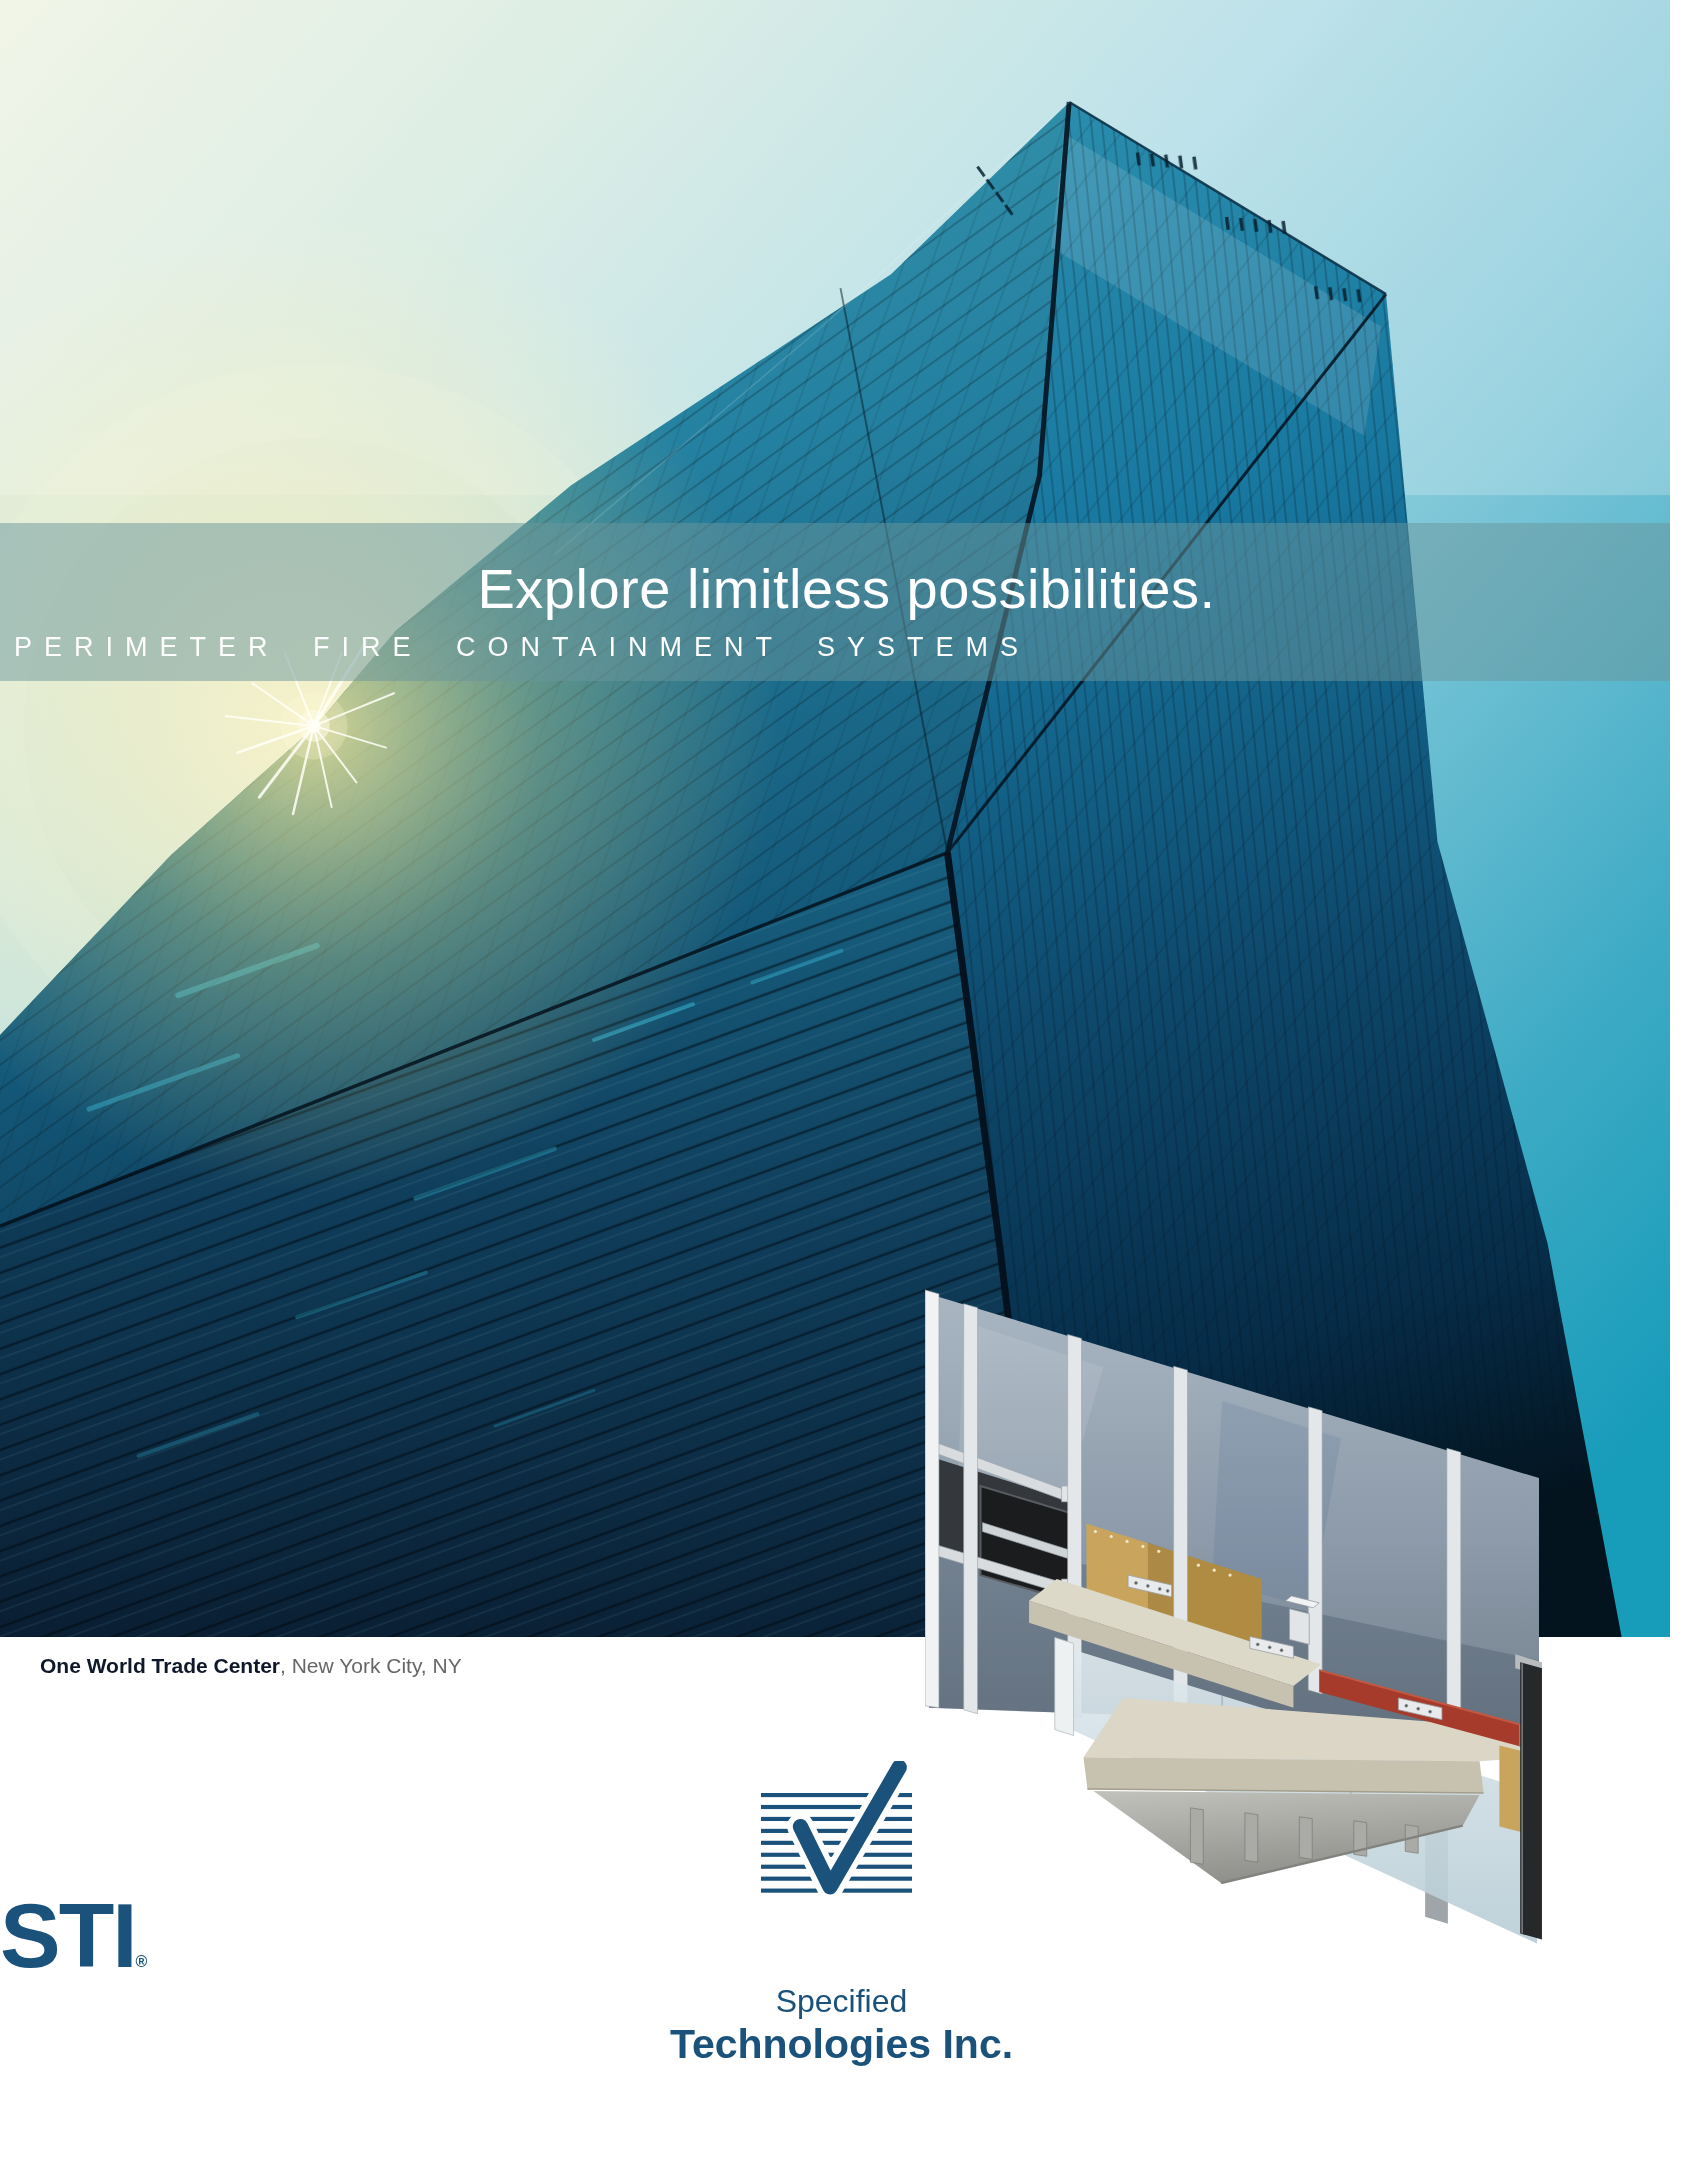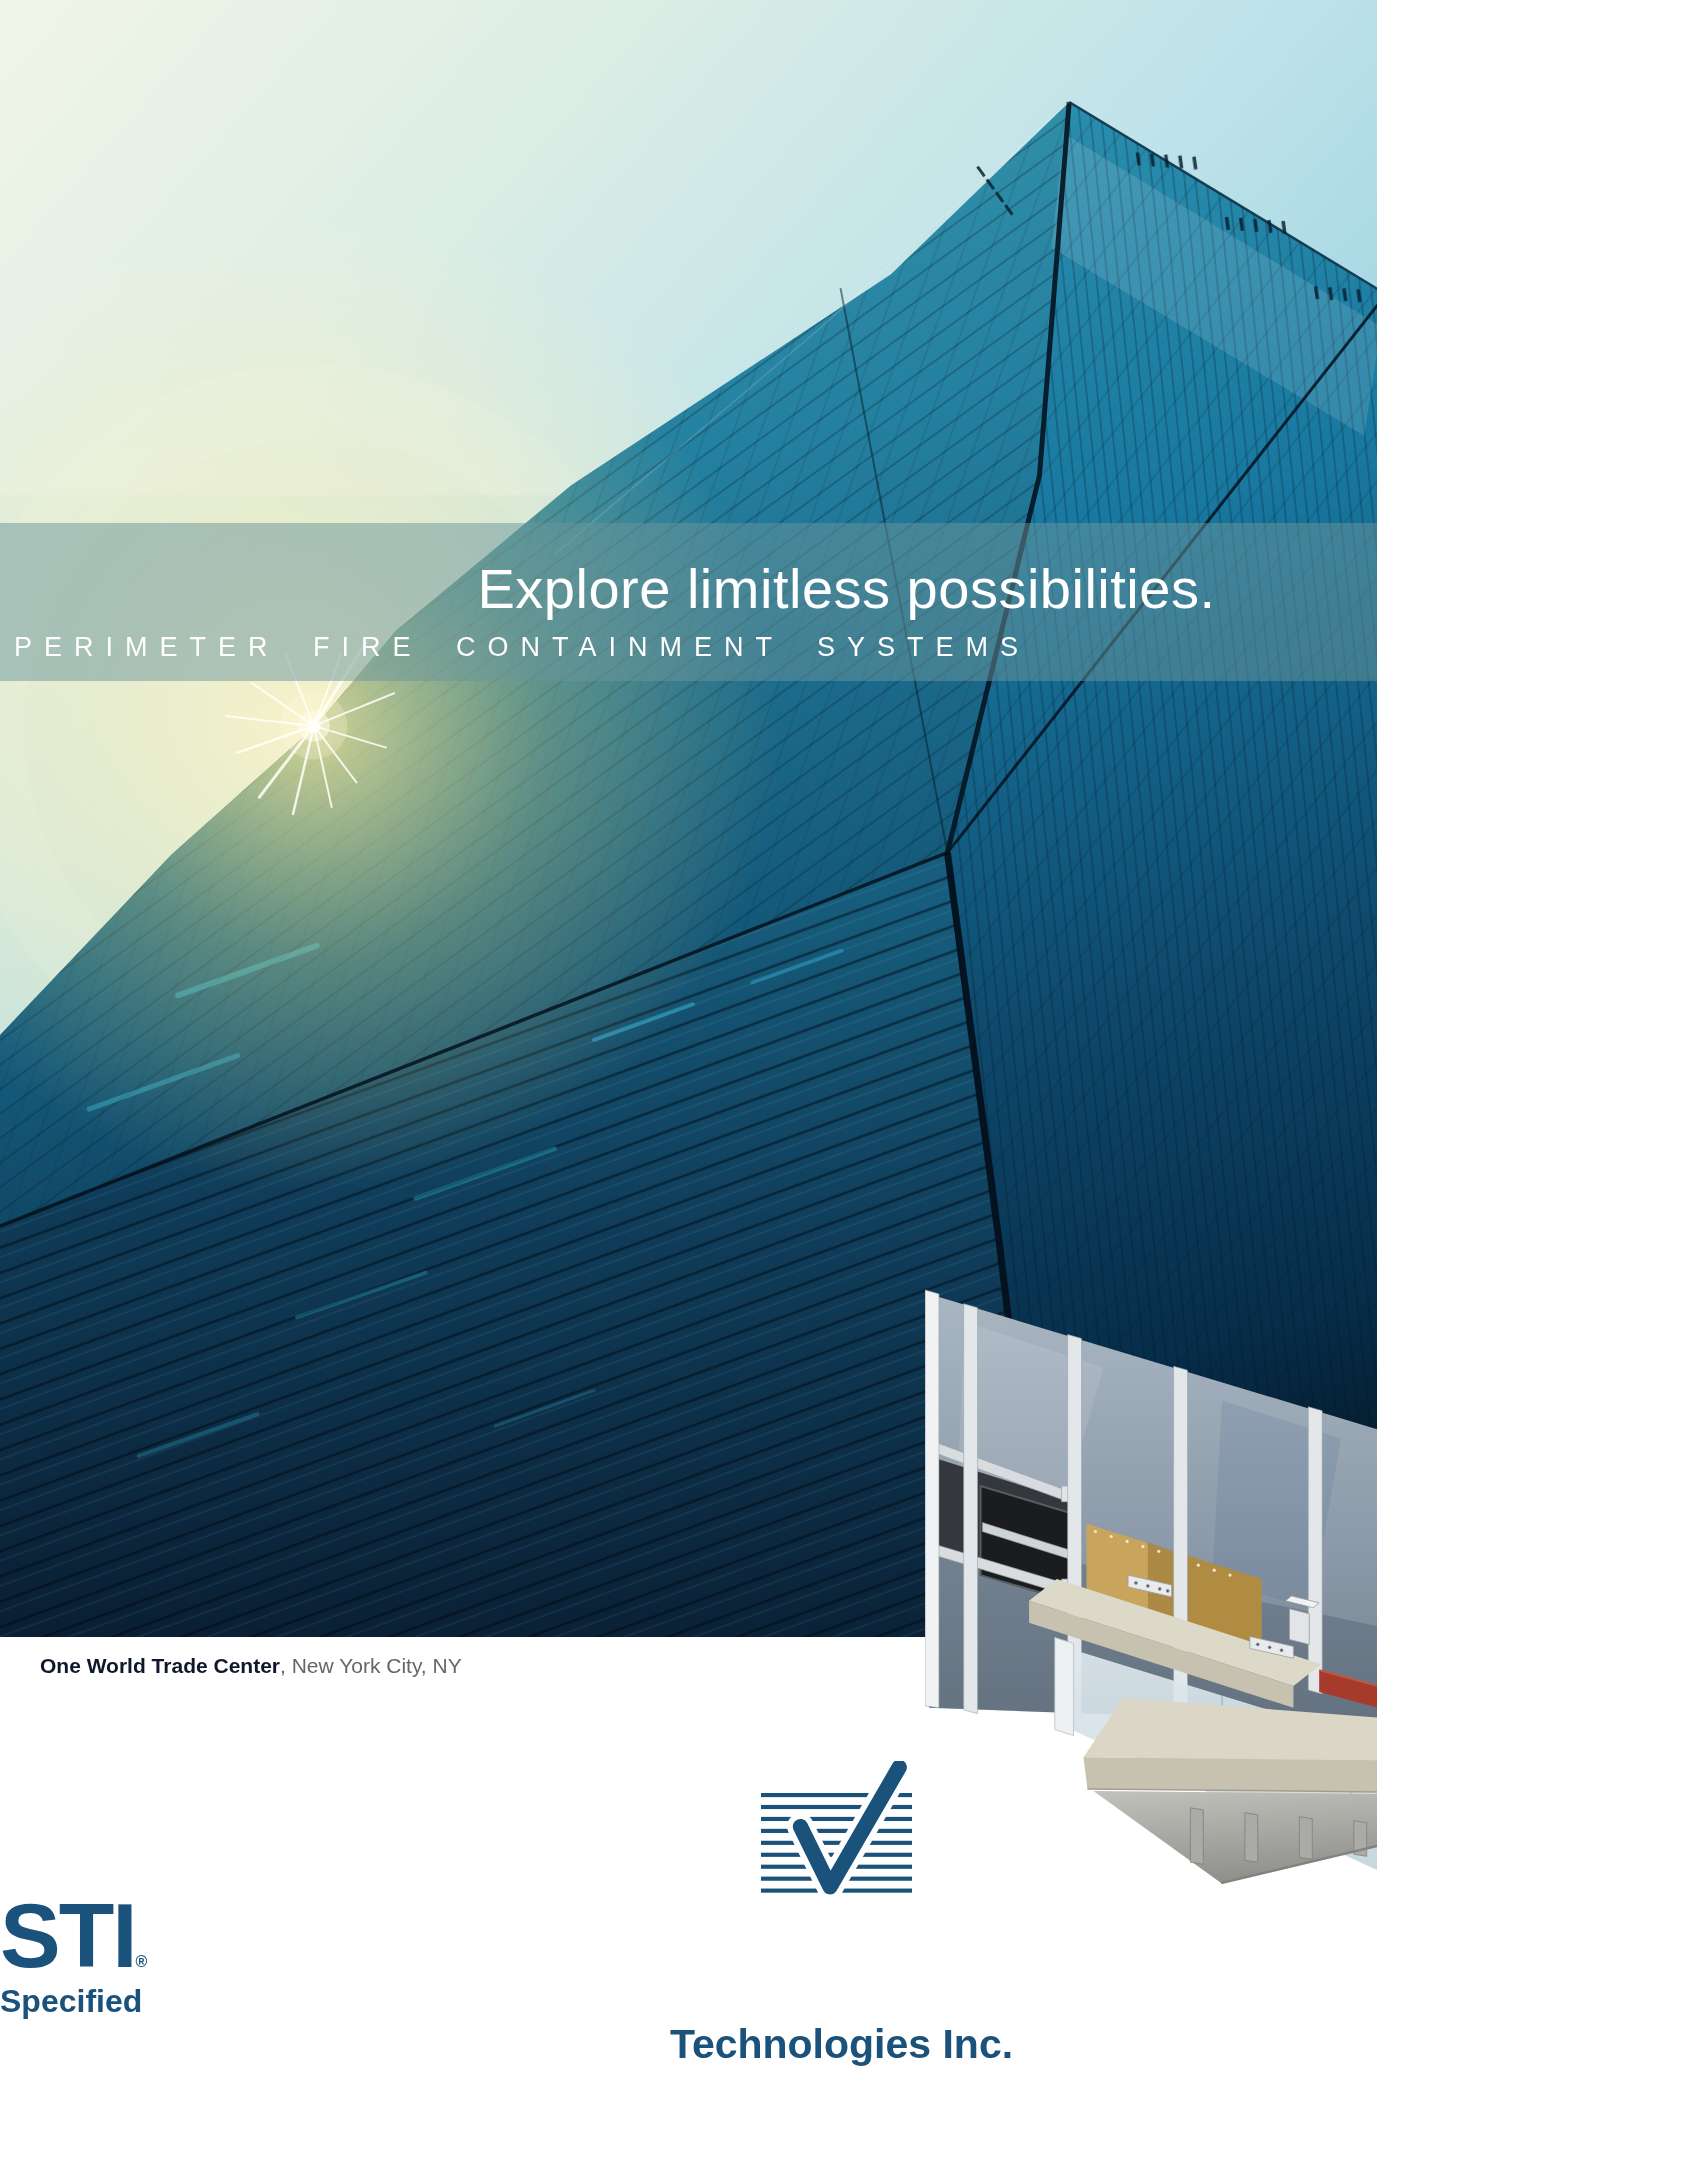--- a/index.html
+++ b/index.html
@@ -1,35 +1,35 @@
 <!DOCTYPE html>
 <html><head>
 <meta charset="utf-8">
 <style>
   html,body{margin:0;padding:0;background:#ffffff;}
-  .page{position:relative;width:1377px;height:2178px;background:#ffffff;overflow:hidden;
+  .page{position:relative;width:1670px;height:2178px;background:#ffffff;overflow:hidden;
         font-family:"Liberation Sans",sans-serif;}
   .photo-svg{position:absolute;left:0;top:0;width:1683px;height:1637px;display:block;z-index:1;}
   .banner{position:absolute;left:0;top:523px;width:1683px;height:158px;
           background:rgba(105,150,155,0.50);z-index:2;}
   .hero-title{position:absolute;left:0;right:0;top:38px;text-align:center;padding-left:10px;
           color:#ffffff;font-size:56px;font-weight:400;letter-spacing:0.5px;line-height:1;}
   .hero-subtitle{position:absolute;left:0;right:0;top:111px;text-align:left;padding-left:14px;
           color:#ffffff;font-size:27px;font-weight:400;letter-spacing:12px;word-spacing:14px;line-height:1;}
   .illus{position:absolute;left:925px;top:1282px;width:620px;height:708px;z-index:3;display:block;}
   .caption{position:absolute;left:40px;top:1653px;z-index:2;font-size:21px;line-height:1.2;}
   .caption .bld{font-weight:bold;color:#0f172a;}
   .caption .loc{font-weight:400;color:#666666;}
   .logo{position:absolute;left:0;top:0;width:1683px;z-index:2;}
   .logo-mark{position:absolute;left:760px;top:1761px;width:154px;height:139px;}
   .logo-sti{position:absolute;left:0;right:0;top:1897px;text-align:left;color:#1a527b;
             font-size:91px;font-weight:bold;letter-spacing:-2px;line-height:77px;}
   .logo-sti .reg{font-size:16px;font-weight:bold;letter-spacing:0;vertical-align:baseline;}
-  .logo-l1{position:absolute;left:0;right:0;top:1984px;text-align:left;color:#1a527b;
-           font-size:32px;font-weight:bold;line-height:1.1;}
+  .logo-l1{position:absolute;left:0;right:0;top:1984px;text-align:center;color:#1a527b;
+           font-size:32px;font-weight:normal;line-height:1.1;}
   .logo-l2{position:absolute;left:0;right:0;top:2022px;text-align:center;color:#1a527b;
            font-size:41px;font-weight:bold;line-height:1.1;}
 </style>
 </head>
 <body>
 
 <div class="page">
 
   <svg class="photo-svg" viewBox="0 0 1700 1653" preserveAspectRatio="none">
     <defs>

